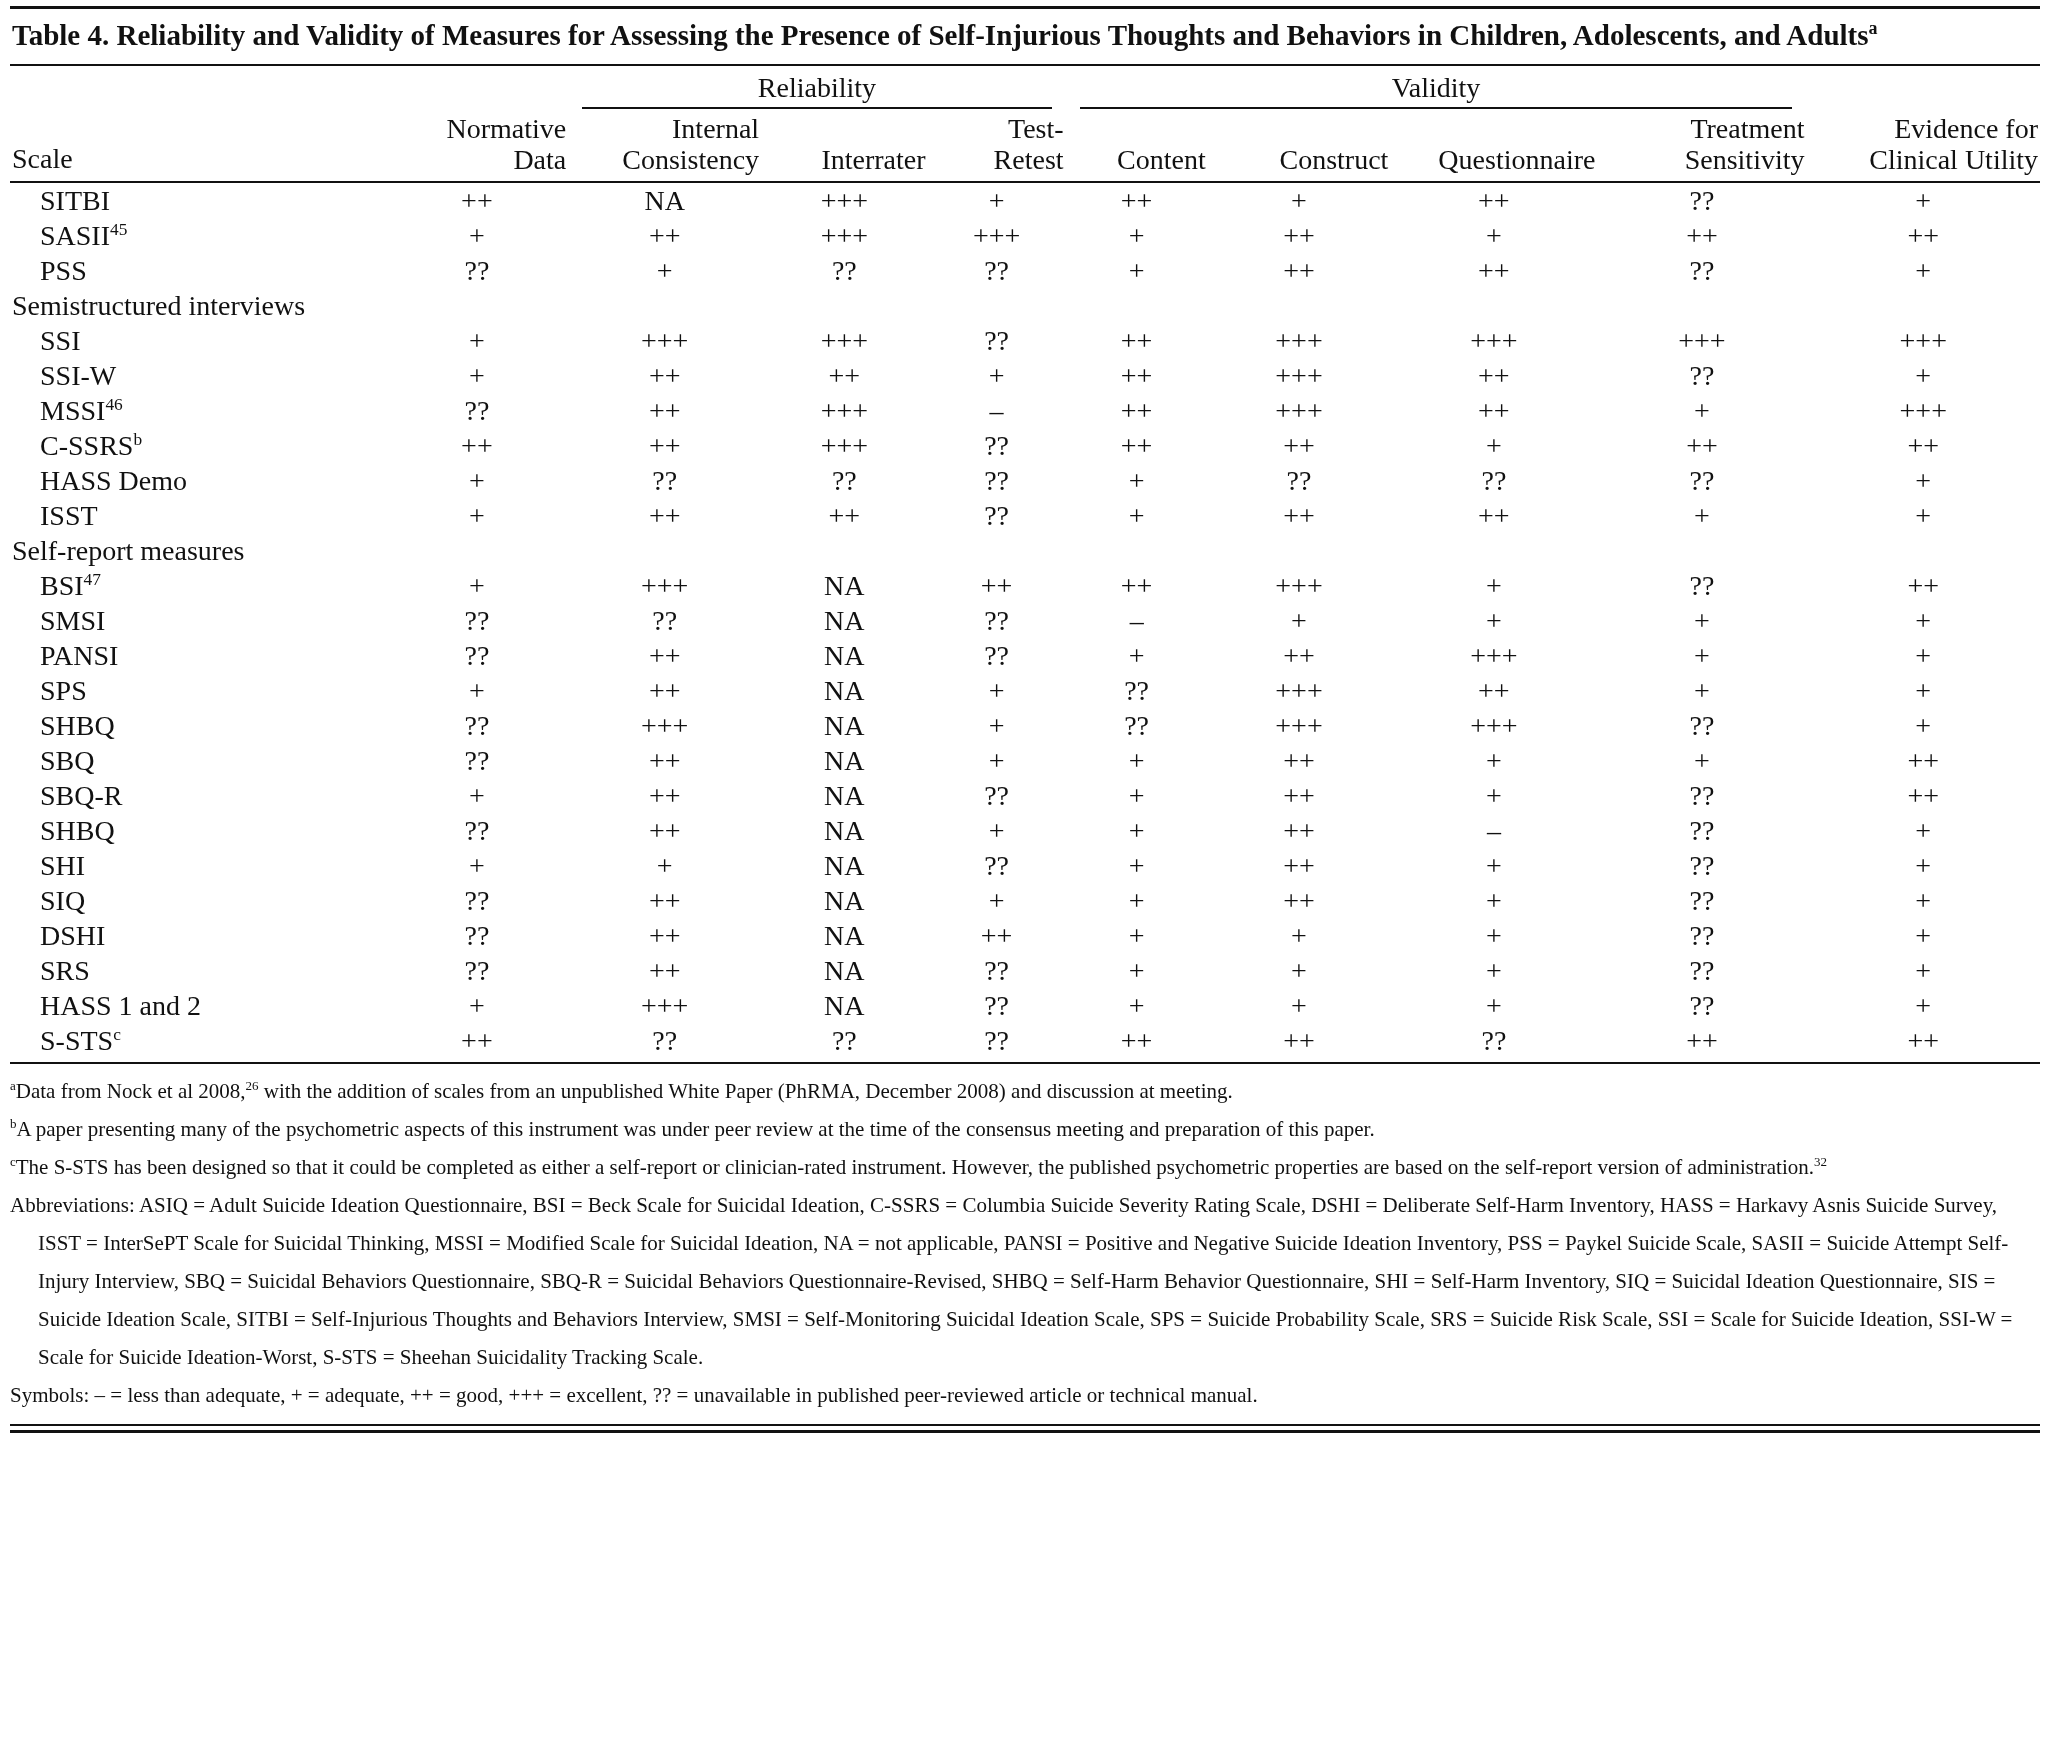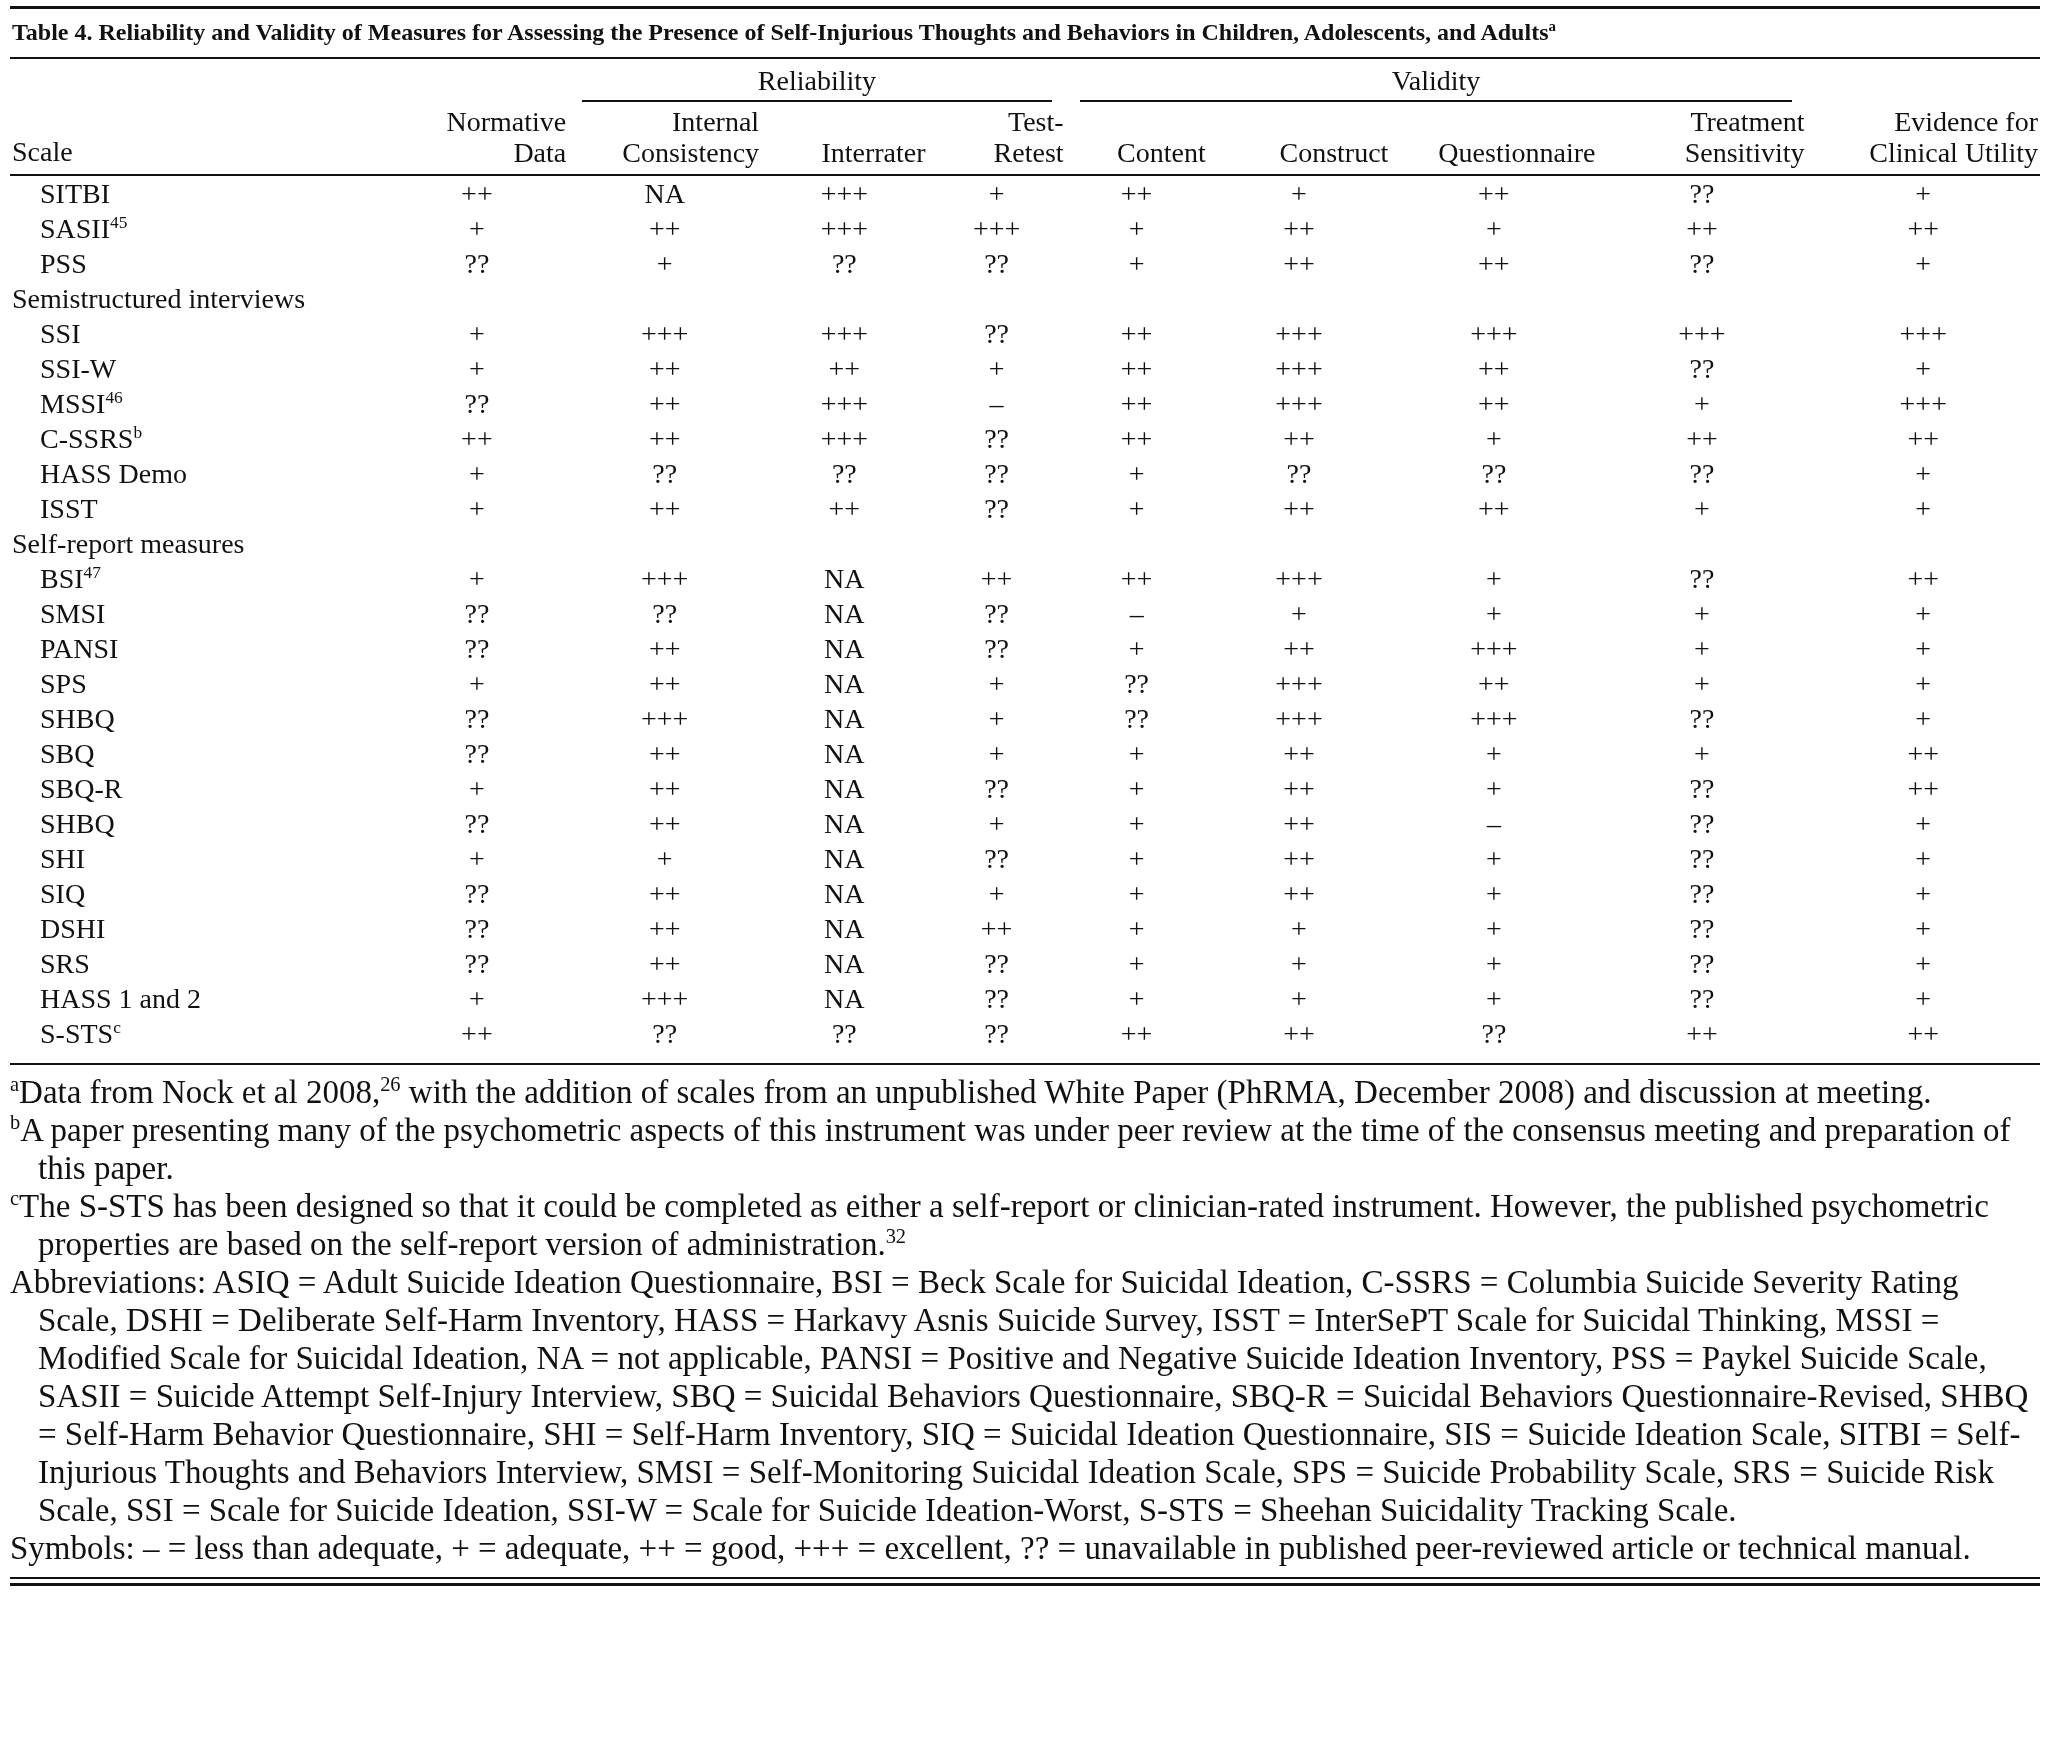--- a/index.html
+++ b/index.html
@@ -8,21 +8,21 @@
     width: 2050px;
     color: #111111;
     font-family: "Liberation Serif", serif;
   }
   .page { padding: 6px 10px 24px 10px; }
 
   .title-block {
     border-top: 3px solid #111;
     border-bottom: 2px solid #111;
     font-weight: bold;
-    font-size: 24px;
+    font-size: 29px;
     line-height: 1.26;
     padding: 8px 2px 10px 2px;
   }
   .title-block sup { font-size: 62%; line-height: 0; }
 
   table.measures {
     width: 100%;
     border-collapse: collapse;
     font-size: 28px;
   }
@@ -51,23 +51,23 @@
   }
 
   tbody td { line-height: 35px; }
   td.section-label { text-align: left; padding-left: 2px; }
   td.scale-cell { text-align: left; padding-left: 30px; }
   td.value-cell { text-align: center; }
   td sup, .footnote sup { font-size: 62%; line-height: 0; }
 
   .footnotes {
     border-top: 2px solid #111;
-    margin-top: 12px;
+    margin-top: 4px;
     padding-top: 8px;
-    font-size: 33px;
+    font-size: 21px;
     line-height: 38px;
   }
   .footnote {
     padding-left: 28px;
     text-indent: -28px;
   }
 
   .bottom-rule {
     margin-top: 10px;
     border-top: 2px solid #111;

